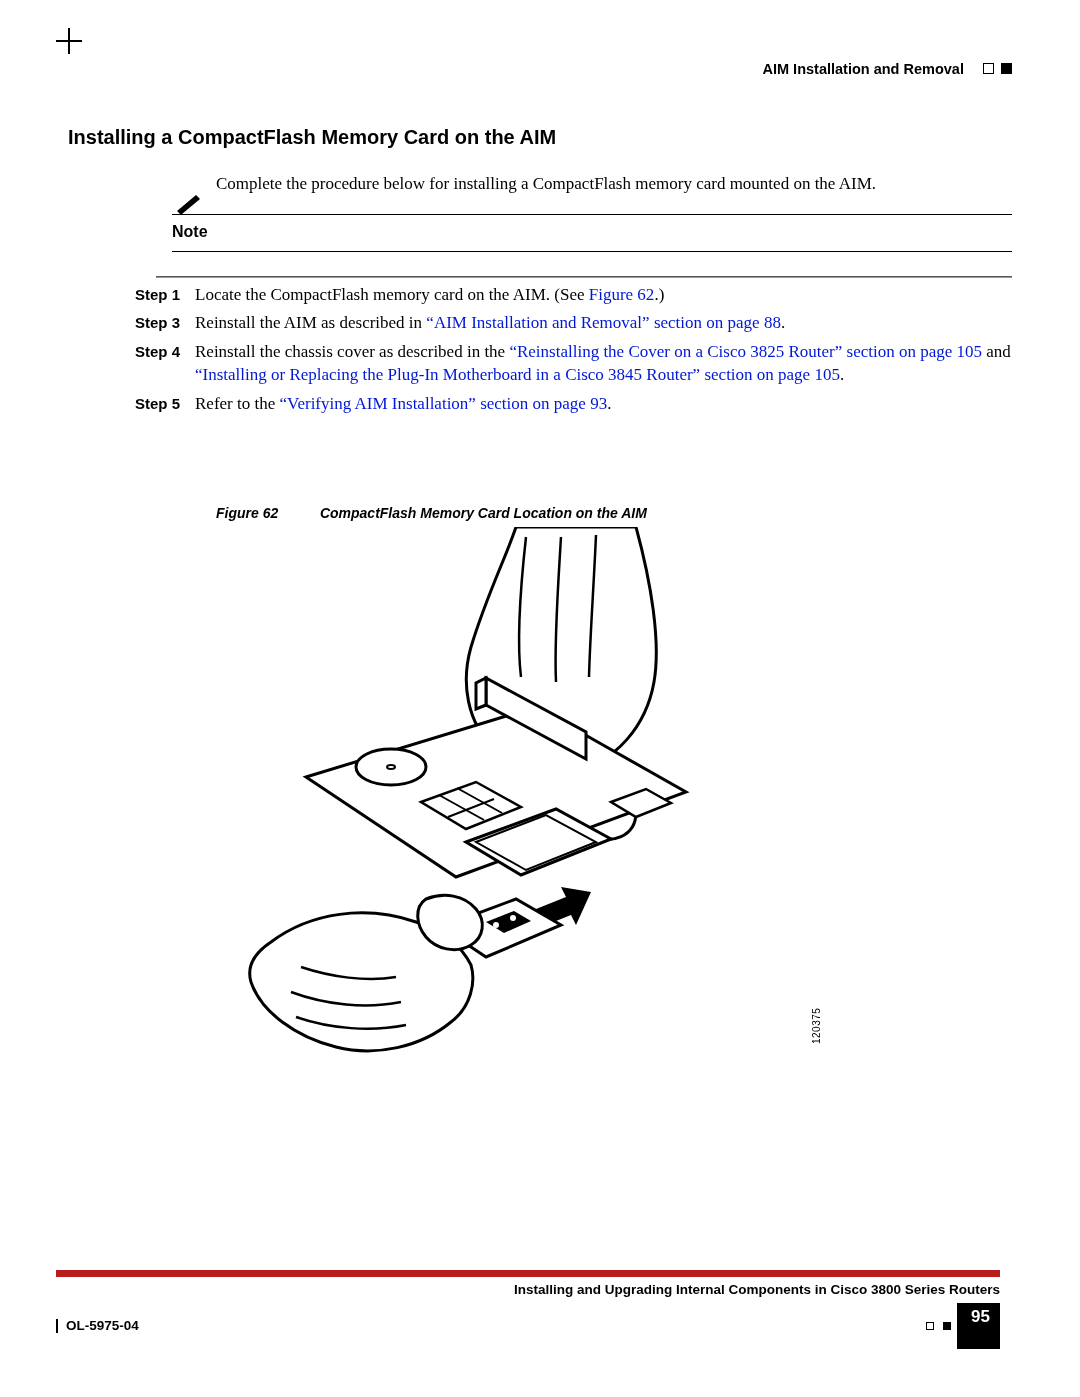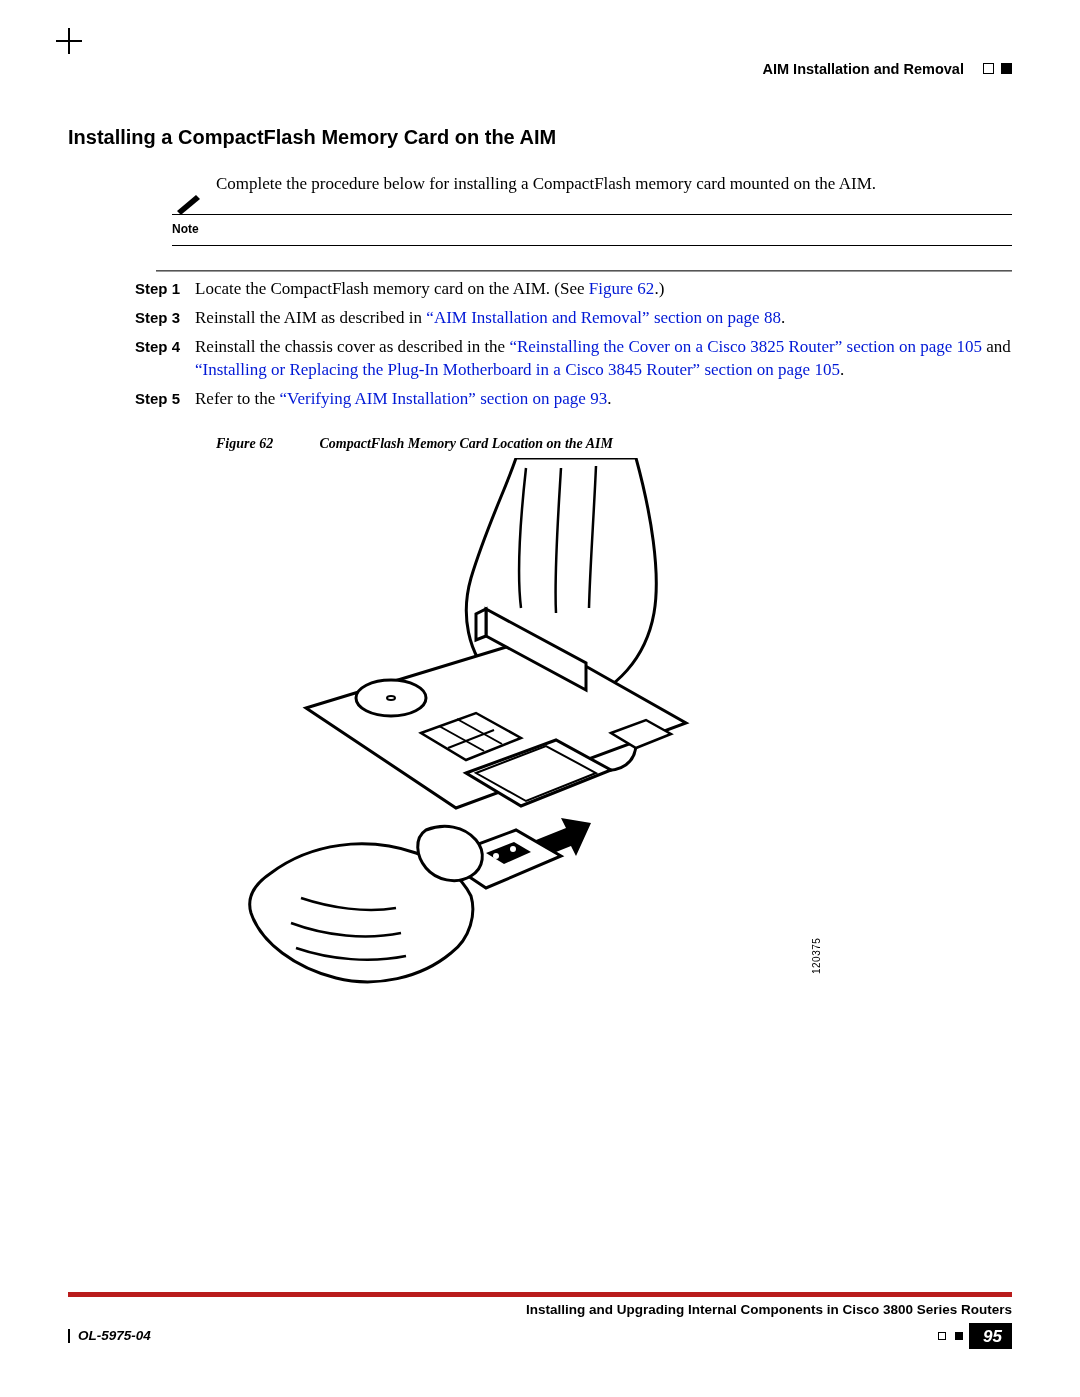--- a/index.html
+++ b/index.html
@@ -66,21 +66,21 @@
     left:2px;
     top:-24px;
   }
   .note-row{
     display:flex;
     gap:12px;
   }
   .note-label{
     font-family: Arial, Helvetica, sans-serif;
     font-weight: bold;
-    font-size: 12px;
+    font-size: 16px;
     width: 36px;
   }
   .steps-rule {
     margin-left: 88px;
     height: 2px;
     background: linear-gradient(#666,#666);
     border-top:1px solid #555;
     border-bottom:1px solid #999;
     margin-top: 24px;
     margin-bottom: 6px;
@@ -95,23 +95,23 @@
     font-family: Arial, Helvetica, sans-serif;
     font-weight: bold;
     font-size: 15px;
     width: 60px;
     flex: 0 0 60px;
     padding-top: 1px;
   }
   .step-body { flex: 1; }
   a.xref { color: #0018d6; text-decoration: none; }
   .figure-caption {
-    margin-top: 24px;
+    margin-top: 88px;
     margin-left: 148px;
-    font-family: Liberation Serif, serif;
+    font-family: Liberation Sans, sans-serif;
     font-size: 14px;
   }
   .figure-caption .fig-label {
     font-weight: bold;
     font-style: italic;
     display:inline-block;
     width: 100px;
   }
   .figure-caption .fig-title {
     font-weight: bold;
@@ -130,55 +130,54 @@
     bottom: 30px;
     font-family: Arial, Helvetica, sans-serif;
     font-size: 10px;
     letter-spacing: 0.5px;
     transform: rotate(-90deg);
     transform-origin: left top;
   }
   
   .footer {
     position:absolute;
-    left:68px;
+    left:56px;
     bottom:48px;
     width:944px;
-    border-top:5px solid #b91c1c;
+    border-top:7px solid #b91c1c;
     padding-top:4px;
     font-family: Arial, Helvetica, sans-serif;
   }
   .footer .book {
     text-align:right;
     font-weight: bold;
     font-size: 13.5px;
   }
   .footer-bar {
     display:flex;
     justify-content: space-between;
     align-items: center;
     margin-top:4px;
-    font-style:italic;
   }
   .footer-left {
     font-weight: bold;
     font-size: 13.5px;
     display:flex;
     align-items:center;
     gap:8px;
   }
   .footer-left .tick{
     display:inline-block;width:2px;height:14px;background:#000;
   }
   .page-num {
     background:#000;
     color:#fff;
     font-weight:bold;
     font-size:17px;
-    padding: 3px 10px 0 14px;
+    padding: 3px 10px 20px 14px;
   }
   .foot-sq {
     display:flex;
     align-items:center;
     gap:6px;
   }
 </style>
 </head>
 <body>
 

